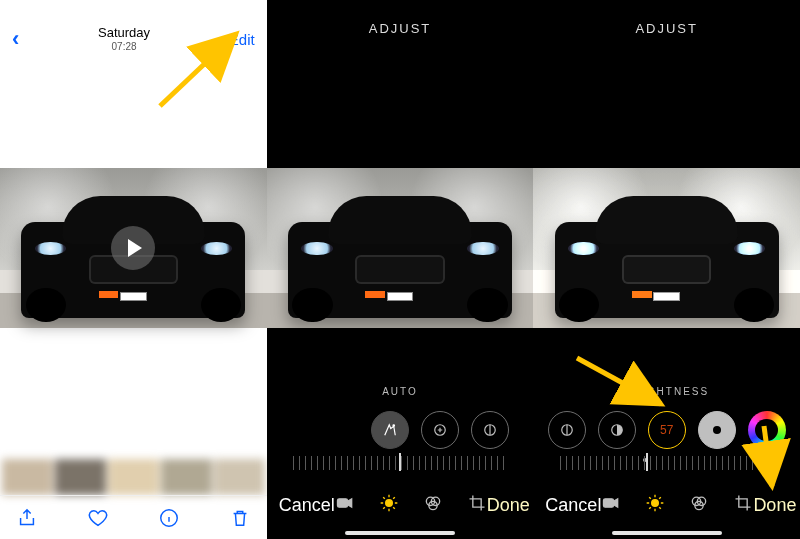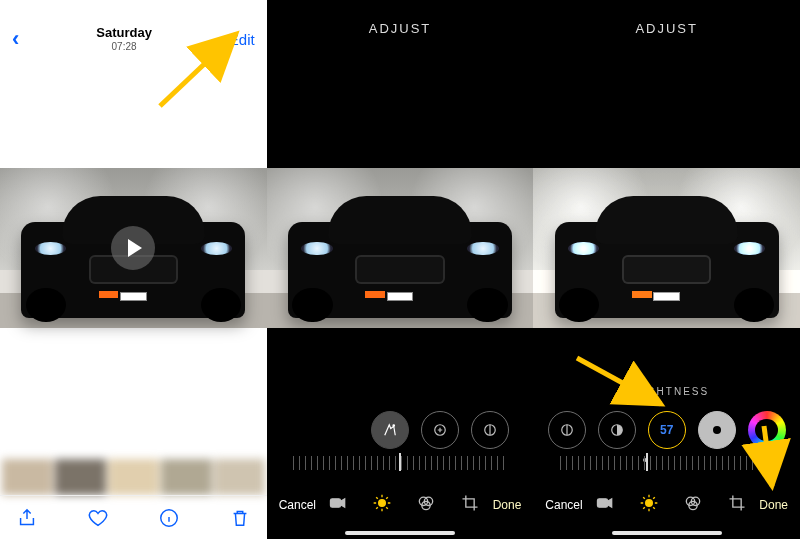--- a/index.html
+++ b/index.html
@@ -5,21 +5,21 @@
   *{box-sizing:border-box;margin:0;padding:0;font-family:-apple-system,Helvetica,Arial,sans-serif}
   body{background:#fff;width:800px;height:539px;overflow:hidden;position:relative}
   .wrap{display:flex;width:800px;height:539px}
   .panel{flex:1 1 0;position:relative;overflow:hidden}
   
   .p1{background:#fff}
   .p1 .statusbar{height:22px}
   .p1 .navbar{height:34px;display:flex;align-items:center;justify-content:space-between;padding:0 12px}
   .p1 .back{color:#0a60ff;font-size:22px;line-height:1;font-weight:600}
   .p1 .title{text-align:center;line-height:1.1}
-  .p1 .title .day{font-size:13px;font-weight:700;color:#000}
+  .p1 .title .day{font-size:13px;font-weight:400;color:#000}
   .p1 .title .time{font-size:10px;color:#555}
   .p1 .edit{color:#0a60ff;font-size:15px}
   .p1 .media{position:absolute;left:0;right:0;top:168px;height:160px}
   .car{width:100%;height:100%;position:relative;background:linear-gradient(#c7c7c3 0 62%,#e3e0db 62% 78%,#b8b4ad 78% 100%)}
   .car::before{content:"";position:absolute;left:0;right:0;top:0;height:64%;background:
      radial-gradient(circle at 18% 38%,rgba(255,255,255,.5),transparent 30%),
      radial-gradient(circle at 78% 38%,rgba(255,255,255,.5),transparent 30%),
      linear-gradient(#9a9a96,#d0d0cc)}
   .carbody{position:absolute;left:8%;right:8%;top:34%;bottom:6%;background:#0a0a0a;border-radius:14px 14px 8px 8px;box-shadow:0 8px 16px rgba(0,0,0,.35)}
   .carbody::before{content:"";position:absolute;left:18%;right:18%;top:-28%;height:50%;background:#0c0c0c;border-radius:40px 40px 10px 10px}
@@ -44,28 +44,28 @@
   .tb-icon{width:22px;height:22px;display:flex;align-items:center;justify-content:center;color:#0a60ff}
   .tb-icon svg{width:22px;height:22px;stroke:#0a60ff;fill:none;stroke-width:1.6}
   
   .ed{background:#000;color:#fff}
   .ed .topbar{height:56px;display:flex;align-items:center;justify-content:center;font-size:13px;letter-spacing:2px;color:#ddd}
   .ed .img{position:absolute;left:0;right:0;top:168px;height:160px}
   .ed .adjtitle{position:absolute;left:0;right:0;top:386px;text-align:center;font-size:10px;letter-spacing:2px;color:#bdbdbd}
   .dialrow{position:absolute;left:0;right:0;top:406px;height:48px;display:flex;align-items:center;gap:12px;justify-content:center;overflow:hidden}
   .dial{width:38px;height:38px;border:1.5px solid #6d6d6d;border-radius:50%;display:flex;align-items:center;justify-content:center;flex:0 0 auto;color:#bfbfbf}
   .dial.sel{background:#4b4b4b;border-color:#4b4b4b;color:#fff}
-  .dial.selY{border-color:#ffcc00;color:#3b82f6;font-size:12px;font-weight:700}
+  .dial.selY{border-color:#ffcc00;color:#c2410c;font-size:12px;font-weight:400}
   .dial svg{width:18px;height:18px;stroke:currentColor;fill:none;stroke-width:1.6}
   .ticks{position:absolute;left:10%;right:10%;top:456px;height:14px;background:
     repeating-linear-gradient(90deg,#5a5a5a 0 1px,transparent 1px 6px)}
   .ticks .center{position:absolute;left:50%;top:-3px;width:2px;height:18px;background:#d9d9d9;transform:translateX(-1px)}
   .dot{position:absolute;top:458px;width:4px;height:4px;background:#bfbfbf;border-radius:50%}
   .bbar{position:absolute;left:0;right:0;bottom:14px;height:40px;display:flex;align-items:center;justify-content:space-between;padding:0 12px}
-  .bbar .txt{font-size:12px}
+  .bbar .txt{font-size:18px}
   .bbar .cancel{color:#fff}
   .bbar .done{color:#fef9c3}
   .bbar .mid{display:flex;gap:24px;align-items:center;color:#bfbfbf}
   .bbar .mid .act{color:#ffcc00}
   .bbar svg{width:20px;height:20px;stroke:currentColor;fill:none;stroke-width:1.6}
   .homebar{position:absolute;left:50%;bottom:4px;width:110px;height:4px;background:#fff;border-radius:3px;transform:translateX(-50%);opacity:.9}
   
   .arrow{position:absolute;pointer-events:none}
   .arrow svg{overflow:visible}
   
@@ -160,20 +160,21 @@
           <div class="headL"></div>
             <div class="headR"></div>
           <div class="wheelL"></div>
             <div class="wheelR"></div>
           <div class="stripe1"></div>
             <div class="stripe2"></div>
           <div class="plate"></div>
         </div>
       </div>
     </div>
+    <div class="adjtitle">AUTO</div>
 
     <div class="dialrow" style="padding-left:80px">
       <div class="dial sel">
         <svg viewBox="0 0 24 24">
             <path d="M5 19l6-14 2 5 4-3 2 12" stroke="#fff"></path>
             <circle cx="17" cy="6" r="1" fill="#fff"></circle>
           </svg>
       </div>
       <div class="dial">
         <svg viewBox="0 0 24 24">

